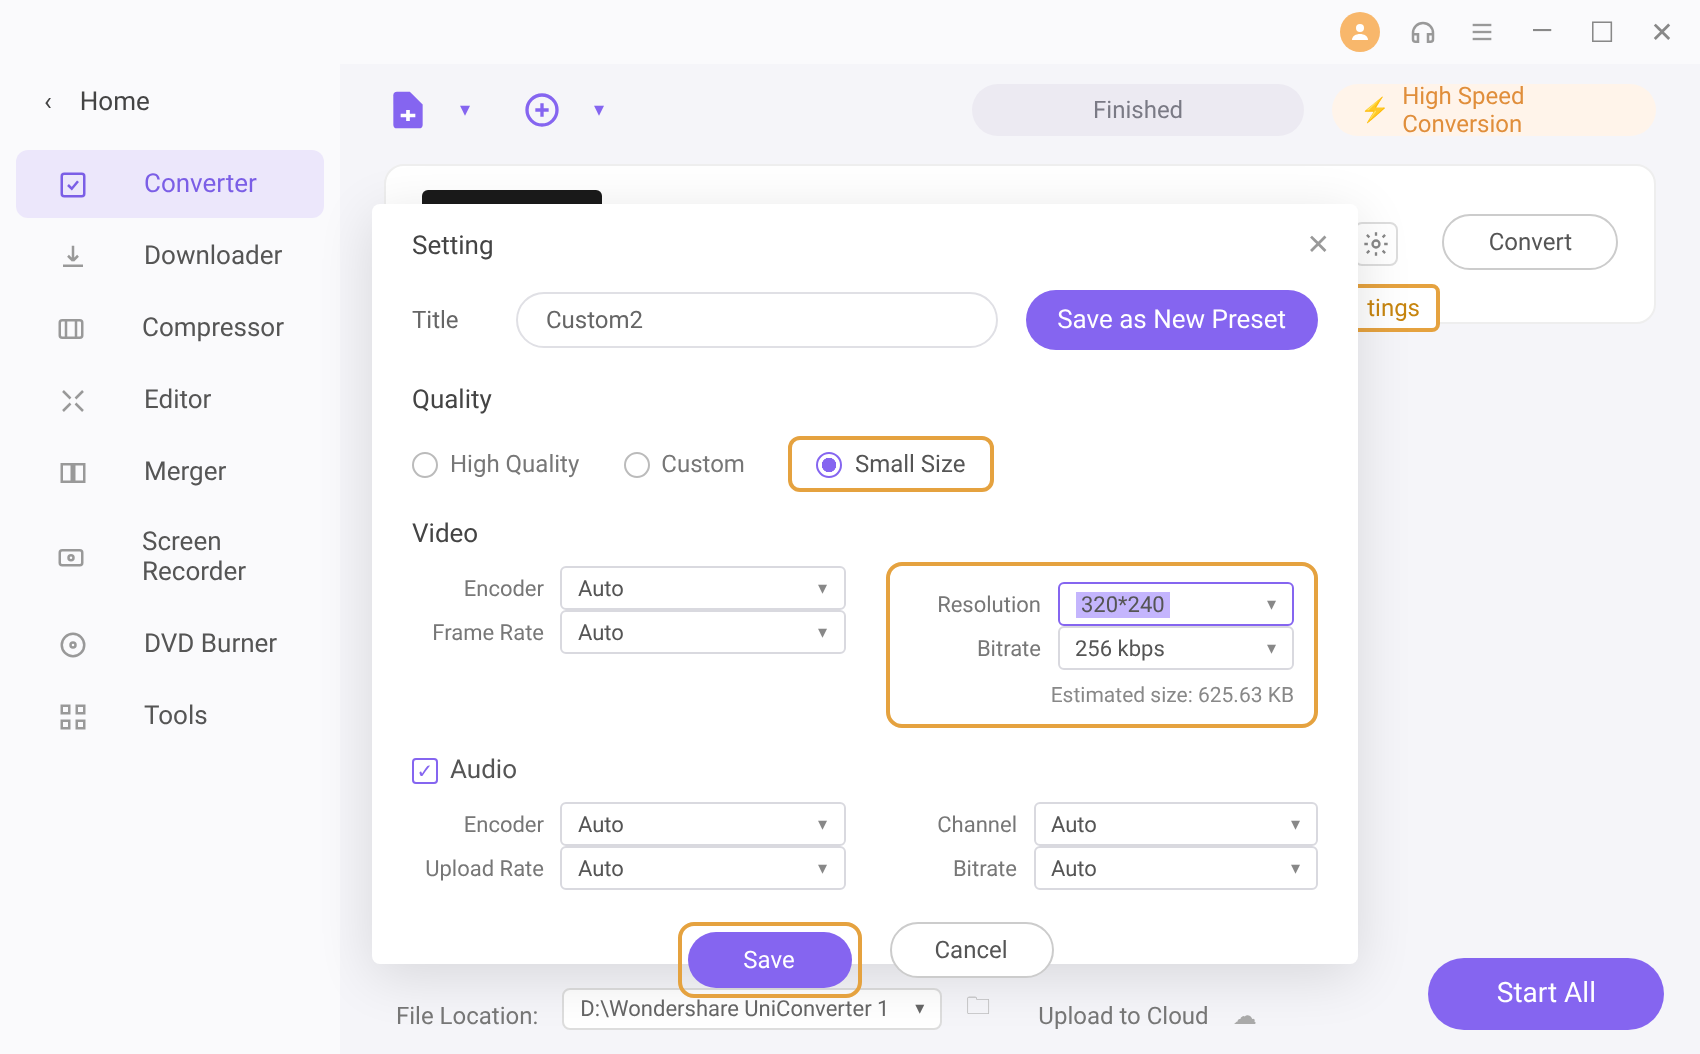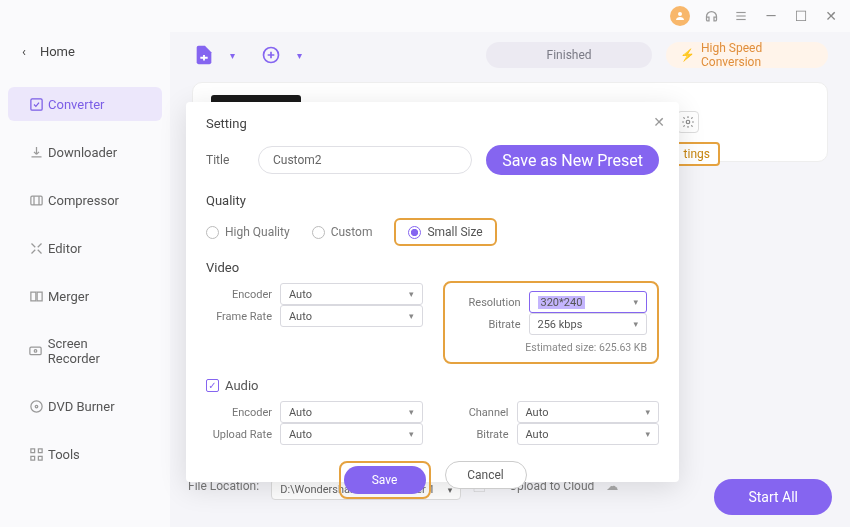--- a/index.html
+++ b/index.html
@@ -6,53 +6,53 @@
 body { width: 850px; height: 527px; background: #f5f5f9; overflow: hidden; position: relative; }
 
 .titlebar { height: 32px; display: flex; justify-content: flex-end; align-items: center; padding: 0 10px; gap: 12px; background: #fafafc; }
 .titlebar .tb-icon { width: 18px; height: 18px; display: flex; align-items: center; justify-content: center; color: #888; cursor: pointer; font-size: 14px; }
 .avatar { width: 20px; height: 20px; border-radius: 50%; background: #f8b76b; display: flex; align-items: center; justify-content: center; }
 
 .main { display: flex; height: calc(100% - 32px); }
 
 .sidebar { width: 170px; background: #fafafc; padding-top: 6px; }
 .back-row { display:flex; align-items:center; gap:14px; padding: 6px 22px 14px; font-size: 13px; color:#444; cursor:pointer; }
-.sidebar-item { display:flex; align-items:center; gap:4px; padding: 9px 20px; font-size: 13px; color:#555; cursor:pointer; border-radius: 6px; margin: 14px 8px; }
+.sidebar-item { display:flex; align-items:center; gap:28px; padding: 9px 20px; font-size: 13px; color:#555; cursor:pointer; border-radius: 6px; margin: 2px 8px; }
 .sidebar-item.active { background: #ece7fb; color:#7b5ee6; }
 .sb-icon { width:16px; height:16px; display:inline-flex; align-items:center; justify-content:center; color:#999; }
 .sidebar-item.active .sb-icon { color:#7b5ee6; }
 
 .content { flex:1; position:relative; padding: 10px 22px; }
 
 .top-row { display:flex; align-items:center; gap:14px; }
 .add-btn { color:#8565f0; width:26px; height:26px; display:flex; align-items:center; justify-content:center; }
 .segmented { margin-left: 170px; width: 180px; height:26px; border-radius:14px; background:#eceaf2; display:flex; font-size:12px; align-items:center; }
 .segmented .seg { flex:1; text-align:center; height:100%; display:flex; align-items:center; justify-content:center; color:#7a7a85; }
 .segmented .seg.active { background:#fff; border-radius:14px; color:#444; box-shadow: 0 0 0 1px #eee; }
 .hs-pill { margin-left:auto; height:26px; padding:0 14px; border-radius:14px; background:#fff4ea; color:#e08e3b; font-size:12px; display:flex; align-items:center; gap:6px; }
 
 .card { margin-top:14px; background:#fff; border:1px solid #eee; border-radius:10px; padding:18px 20px; height:80px; position:relative; }
 .thumb { position:absolute; top:12px; left:18px; width:90px; height:48px; background:#1a1a1a; border-radius:3px; }
 .settings-pill { position:absolute; right:130px; top:110px; font-size:12px; color:#c7850f; padding:3px 8px; border:2px solid #e5a23f; border-radius:4px; background:#fff; }
 .convert-btn { position:absolute; right:18px; top:24px; border:1px solid #ccc; background:#fff; border-radius:18px; padding: 6px 22px; font-size:12px; color:#555; cursor:pointer; }
 .gear-badge { position:absolute; right:128px; top:28px; width:22px; height:22px; border:1px solid #ddd; border-radius:4px; display:flex; align-items:center; justify-content:center; color:#888; }
 
-.bottom-bar { position:absolute; bottom:12px; left:18px; right:18px; display:flex; align-items:flex-start; font-size:12px; color:#777; gap:12px; }
+.bottom-bar { position:absolute; bottom:12px; left:28px; right:18px; display:flex; align-items:flex-end; font-size:12px; color:#777; gap:12px; }
 .loc-input { border:1px solid #ddd; background:#fff; border-radius:4px; padding:3px 8px; width:190px; font-size:11px; color:#666; display:flex; align-items:center; justify-content:space-between; }
 .start-all { margin-left:auto; background:#8565f0; color:#fff; border:none; border-radius:20px; padding: 10px 34px; font-size:14px; cursor:pointer; }
 
 
 .modal { position:absolute; top:102px; left:186px; width:493px; height:380px; background:#fff; box-shadow: 0 6px 28px rgba(0,0,0,.12); padding: 14px 20px 16px; border-radius:4px; z-index:10; }
 .modal-title { font-size:13px; color:#444; }
 .close-x { position:absolute; top:12px; right:14px; color:#999; cursor:pointer; font-size:14px; }
 
 .row { display:flex; align-items:center; margin-top:14px; gap:14px; }
 .label { font-size:12px; color:#666; width:38px; }
 .title-input { flex:1; border:1px solid #e0e0e5; border-radius:16px; height:28px; padding:0 14px; font-size:12px; color:#666; }
-.save-preset { background:#8565f0; color:#fff; border:none; border-radius:16px; height:30px; padding:0 16px; font-size:16px; cursor:pointer; }
+.save-preset { background:#8565f0; color:#fff; border:none; border-radius:16px; height:30px; padding:0 16px; font-size:13px; cursor:pointer; }
 
 .section-h { font-size:13px; color:#444; margin-top:18px; }
 .quality-row { display:flex; gap:22px; margin-top:10px; align-items:center; }
 .radio-opt { display:flex; align-items:center; gap:6px; font-size:12px; color:#777; }
 .radio-circle { width:13px; height:13px; border:1.5px solid #bbb; border-radius:50%; display:inline-block; }
 .radio-opt.selected { color:#555; }
 .radio-opt.selected .radio-circle { border-color:#8565f0; background: radial-gradient(circle, #8565f0 45%, transparent 48%); }
 .small-size-wrap { border:2px solid #e5a23f; border-radius:6px; padding:5px 12px; }
 
 .two-col { display:flex; gap:20px; margin-top:8px; }
@@ -207,20 +207,21 @@
     </div>
 
     <div class="card">
       <div class="thumb"></div>
       <div class="gear-badge">
           <svg width="14" height="14" viewBox="0 0 24 24" fill="none" stroke="#888" stroke-width="2">
             <circle cx="12" cy="12" r="3"></circle>
             <path d="M12 2v3M12 19v3M4.2 4.2l2.1 2.1M17.7 17.7l2.1 2.1M2 12h3M19 12h3M4.2 19.8l2.1-2.1M17.7 6.3l2.1-2.1"></path>
           </svg>
         </div>
+      <button class="convert-btn">Convert</button>
     </div>
     <div class="settings-pill">tings</div>
 
     <div class="bottom-bar">
       <span>File Location:</span>
       <div class="loc-input">
         <span>D:\Wondershare UniConverter 1</span>
         <span style="font-size:9px">▾</span>
       </div>
       <span style="color:#aaa">🗀</span>

